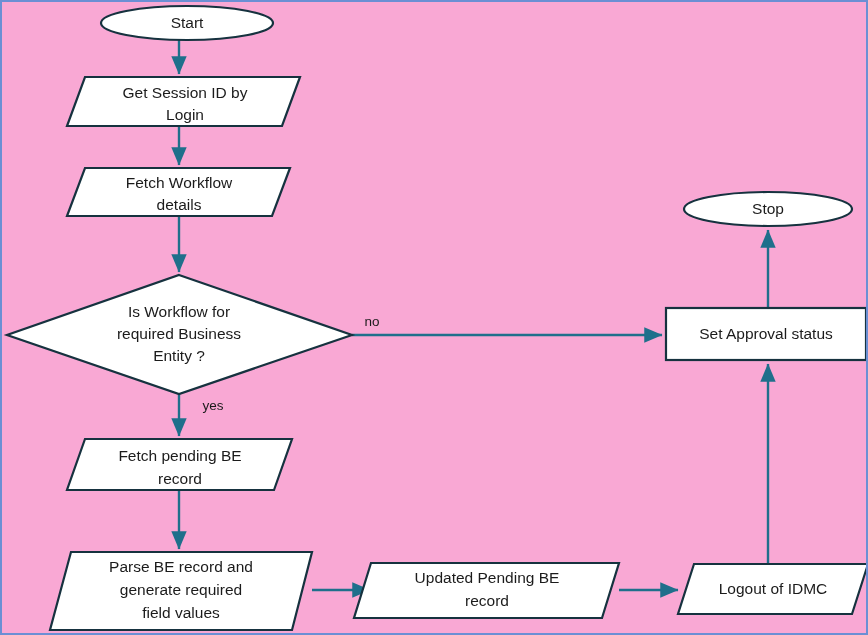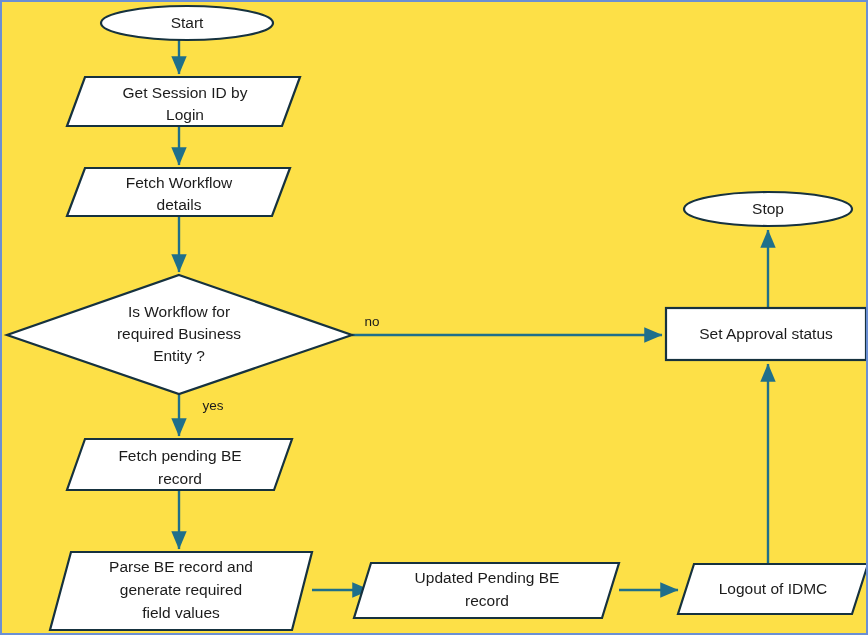--- a/index.html
+++ b/index.html
@@ -5,21 +5,21 @@
 <style>
   html, body {
     margin: 0;
     padding: 0;
     background: #ffffff;
   }
   #canvas {
     position: relative;
     width: 868px;
     height: 635px;
-    background: #fde047;
+    background: #f9a8d4;
     border: 2px solid #6b8fd4;
     box-sizing: border-box;
     overflow: hidden;
     font-family: "Liberation Sans", sans-serif;
   }
   #flow-svg {
     position: absolute;
     left: 0;
     top: 0;
     width: 868px;

